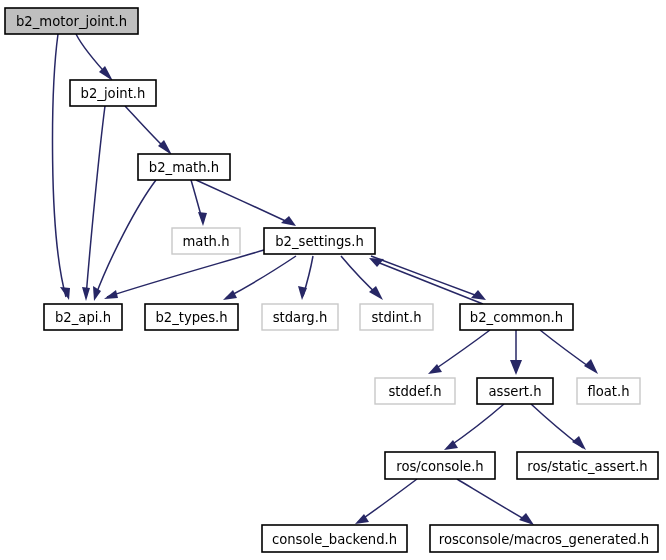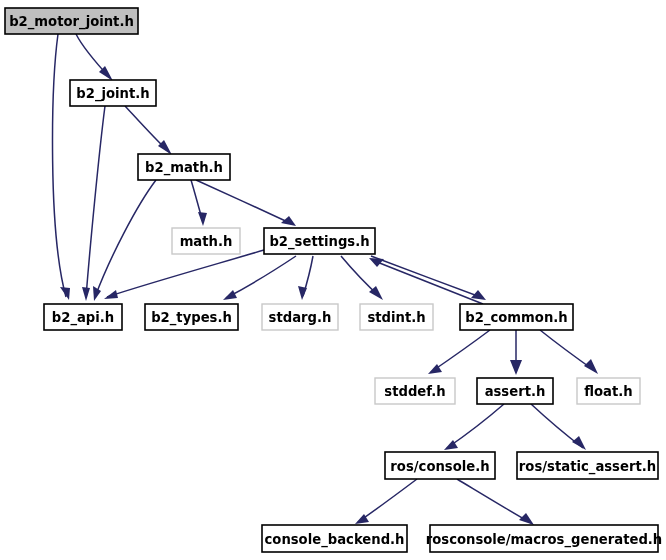--- a/index.html
+++ b/index.html
@@ -11,21 +11,20 @@
     width: 666px;
     height: 560px;
     font-family: "DejaVu Sans", sans-serif;
     overflow: hidden;
   }
   #graph-root {
     position: relative;
     width: 666px;
     height: 560px;
     background: #ffffff;
-    font-weight: bold;
   }
   #graph-svg {
     position: absolute;
     left: 0;
     top: 0;
     width: 666px;
     height: 560px;
     display: block;
   }
   .node-label {

